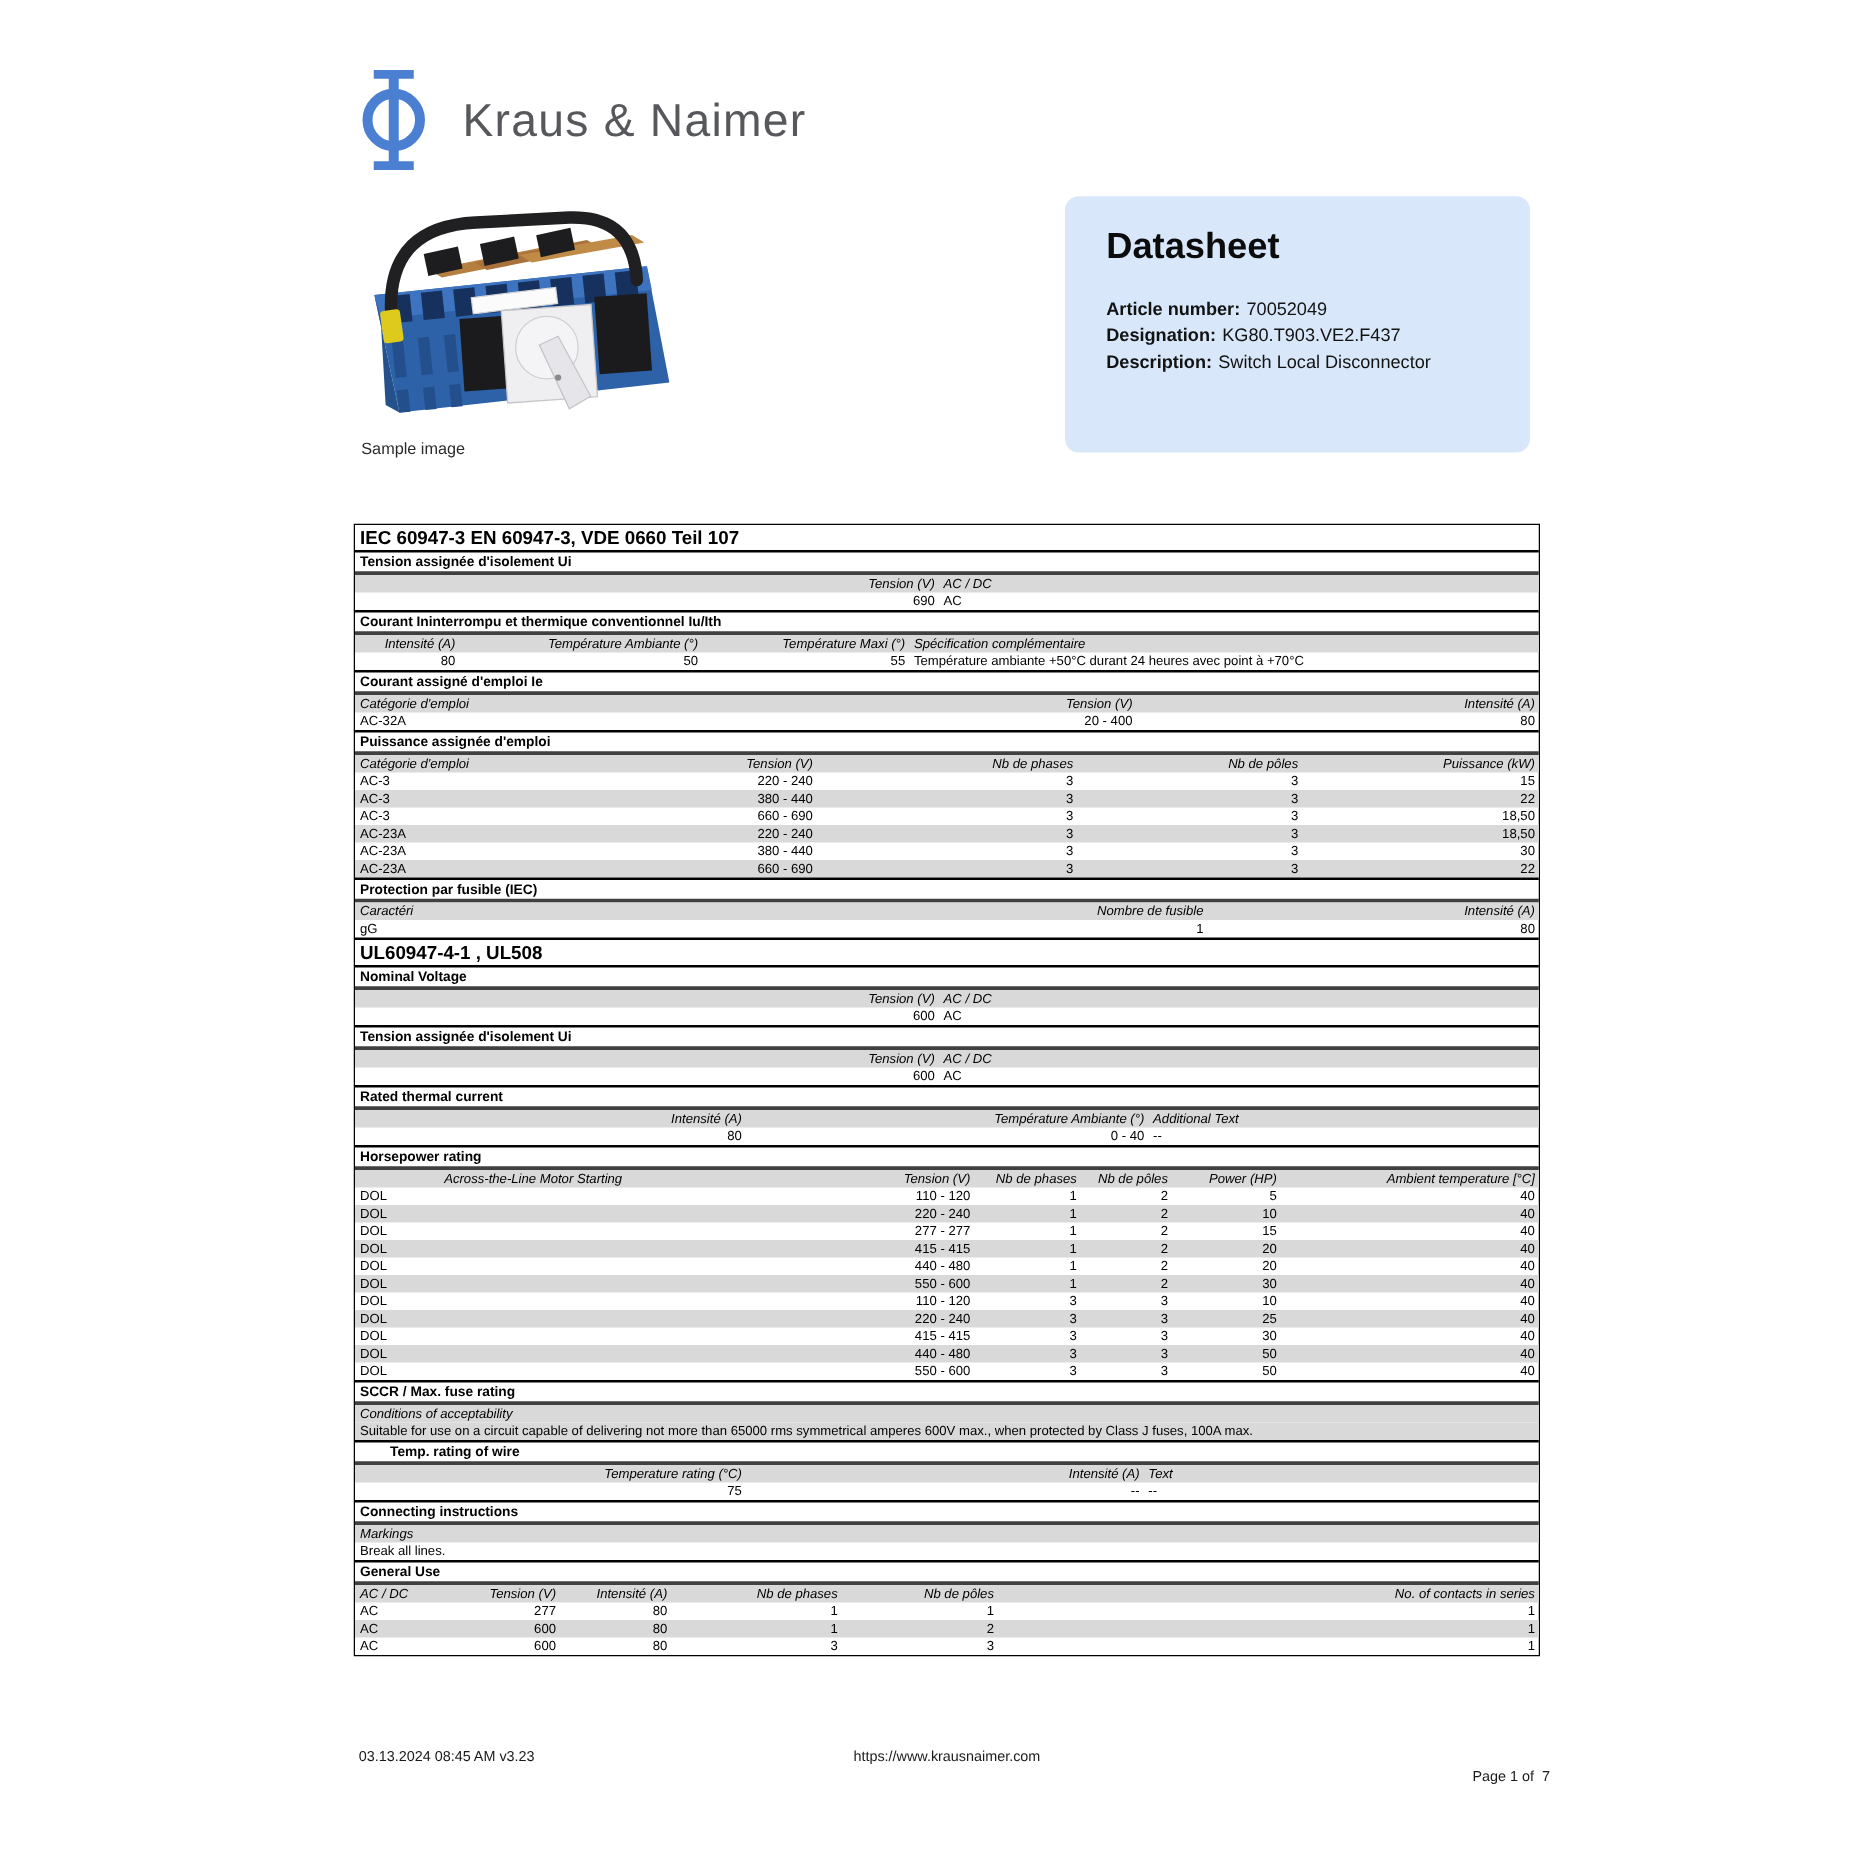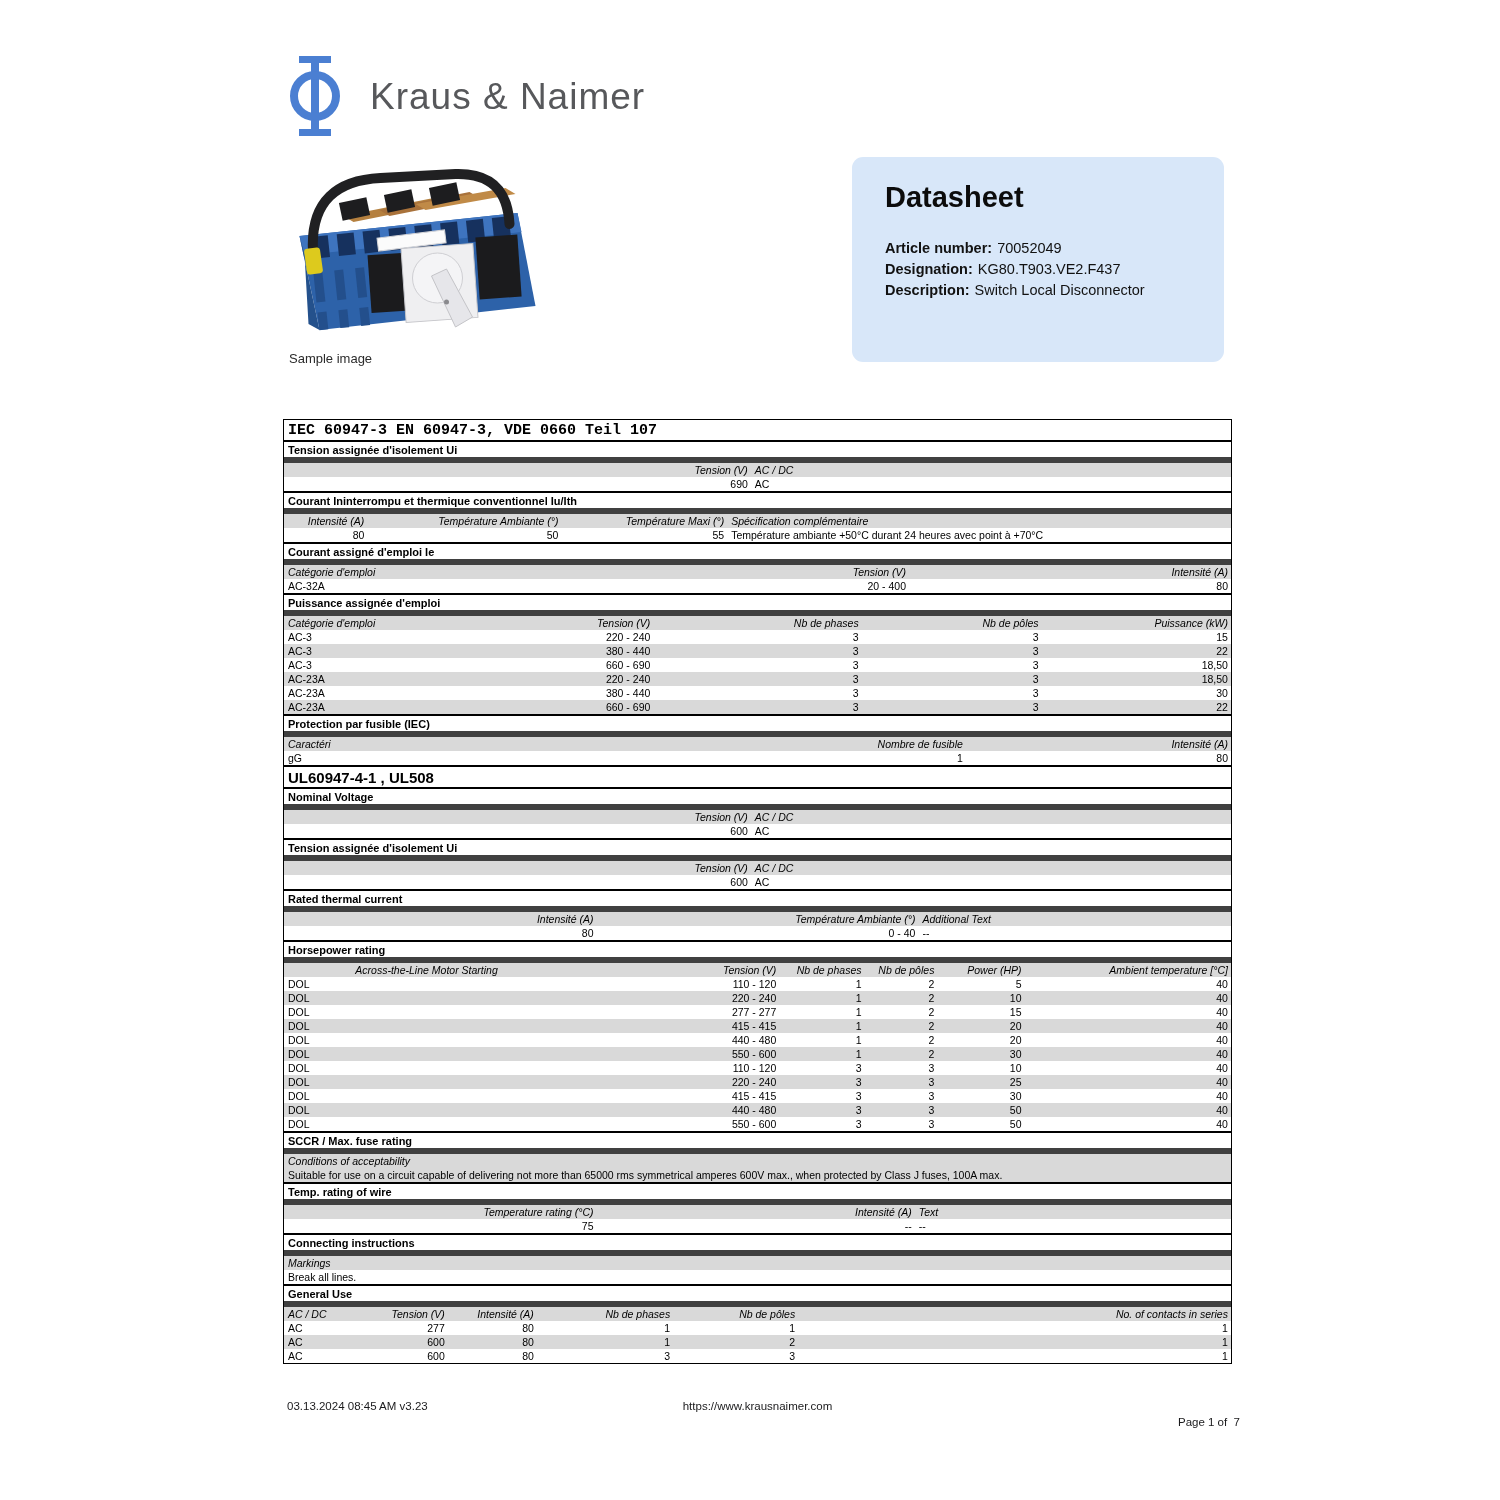--- a/index.html
+++ b/index.html
@@ -22,23 +22,23 @@
   .ds-field{font-size:14.5px;line-height:21px;color:#121212;}
   .ds-field .b{font-weight:700;margin-right:5px;}
 
   
   .spec-table{position:absolute;left:283px;top:419px;width:949px;box-sizing:border-box;
               border:1.5px solid #000;font-size:10.5px;}
   .trow{display:flex;align-items:flex-start;}
   .tcell{box-sizing:border-box;padding:0.5px 3px 0.5px 4px;line-height:13px;word-break:normal;}
   .t-main{border-top:2px solid #000;border-bottom:2px solid #000;}
   .t-main .tcell{font-weight:700;font-size:15px;line-height:19px;}
-  .t-title{border-top:2px solid #000;border-bottom:6px solid #404040;}
+  .t-title{border-top:2px solid #000;border-bottom:3px solid #404040;}
   .t-title .tcell{font-weight:700;font-size:11px;line-height:14px;}
-  .trow:first-child{border-top:none;font-family:Liberation Mono, monospace;}
+  .trow:first-child{border-top:none;}
   .t-main + .t-title{border-top:none;}
   .t-header{background:#d9d9d9;font-style:italic;}
   .bg-gray{background:#d9d9d9;}
 
   
   .footer{position:absolute;left:283px;top:1400px;width:957px;height:16px;font-size:11.5px;color:#1a1a1c;}
   .footer .f-left{position:absolute;left:4px;top:0;}
   .footer .f-center{position:absolute;left:0;width:949px;text-align:center;top:0;}
   .footer .f-right{position:absolute;left:0;width:100%;text-align:right;top:16px;white-space:pre;}
 </style>
@@ -377,21 +377,21 @@
       <div class="trow t-title">
         <div class="tcell" style="width: 100%; text-align: left;">SCCR / Max. fuse rating</div>
       </div>
       <div class="trow t-header">
         <div class="tcell" style="width: 100%; text-align: left;">Conditions of acceptability</div>
       </div>
       <div class="trow t-text bg-gray">
         <div class="tcell" style="width: 100%; text-align: left;">Suitable for use on a circuit capable of delivering not more than 65000 rms symmetrical amperes 600V max., when protected by Class J fuses, 100A max.</div>
       </div>
       <div class="trow t-title">
-        <div class="tcell" style="width: 100%; text-align: left;">Temp. rating of wire</div>
+        <div class="tcell" style="width: 100%; text-align: left; margin-left: 24px;">Temp. rating of wire</div>
       </div>
       <div class="trow t-header">
         <div class="tcell" style="width: 33%; text-align: right;">Temperature rating (°C)</div>
         <div class="tcell" style="width: 33.6%; text-align: right;">Intensité (A)</div>
         <div class="tcell" style="width: 33.4%; text-align: left;">Text</div>
       </div>
       <div class="trow t-data">
         <div class="tcell" style="width: 33%; text-align: right;">75</div>
         <div class="tcell" style="width: 33.6%; text-align: right;">--</div>
         <div class="tcell" style="width: 33.4%; text-align: left;">--</div>

